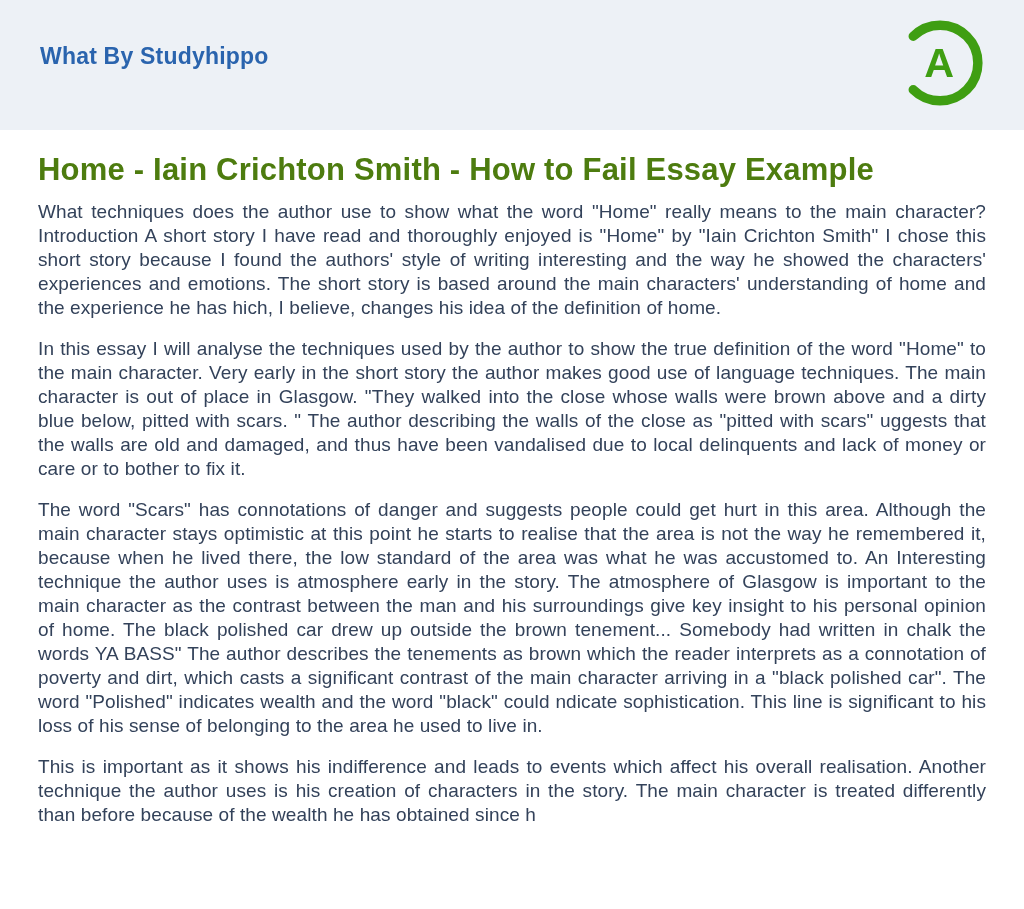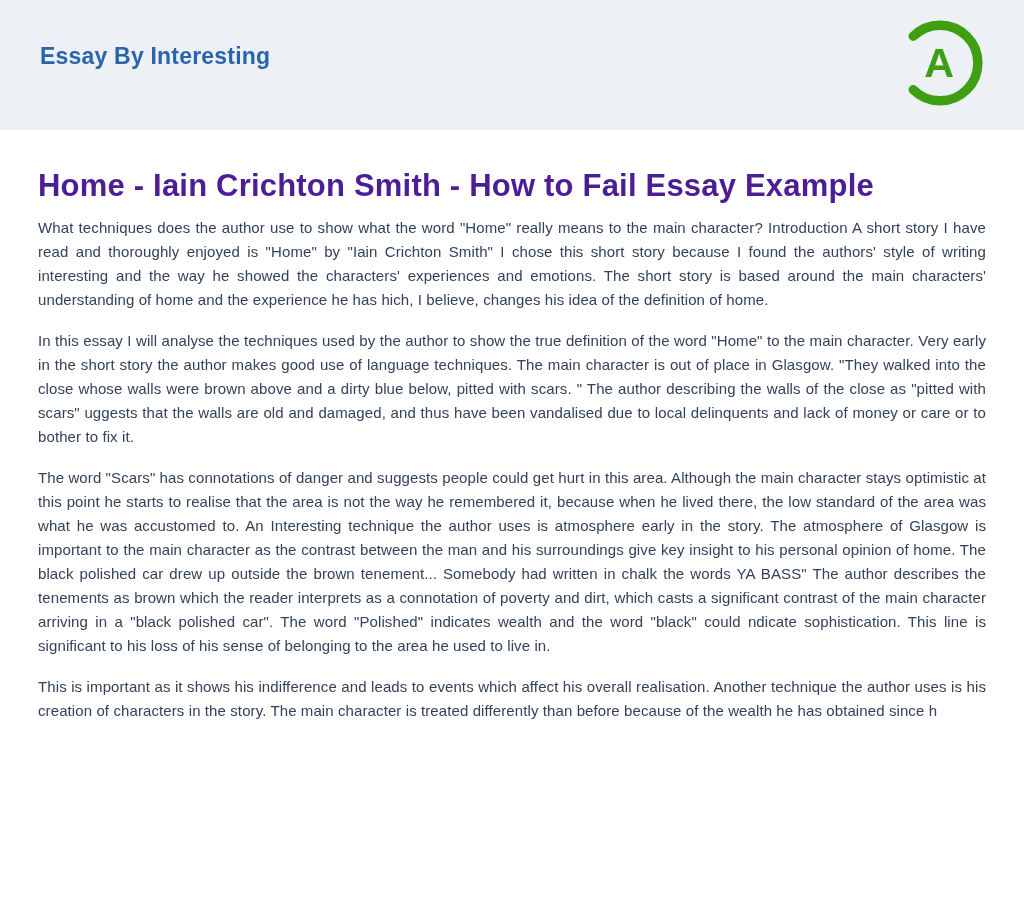--- a/index.html
+++ b/index.html
@@ -38,44 +38,43 @@
     top: 20px;
     right: 41px;
     width: 86px;
     height: 86px;
   }
 
   .content {
     padding: 22px 38px 0 38px;
   }
   .article-title {
-    color: #4c1d95;
+    color: #4d7c0f;
     font-size: 31px;
     font-weight: 800;
     line-height: 36px;
     letter-spacing: 0.2px;
     margin-bottom: 12px;
-    margin-top: 16px;
   }
   .essay-paragraph {
     color: #33425a;
-    font-size: 15px;
+    font-size: 19px;
     line-height: 24px;
     text-align: justify;
     margin-bottom: 17px;
     letter-spacing: 0.1px;
   }
 </style>
 </head>
 <body>
 
 <div class="page">
 
   <div class="header">
-    <div class="site-label">Essay By Interesting</div>
+    <div class="site-label">What By Studyhippo</div>
 
     <div class="logo">
       <svg width="86" height="86" viewBox="0 0 100 100" aria-hidden="true">
         <path d="M 18.9 81.1 A 44 44 0 1 0 18.9 18.9" fill="none" stroke="#3f9e12" stroke-width="11" stroke-linecap="round"></path>
         <text x="49" y="66" font-size="48" font-weight="600" fill="#3f9e12" text-anchor="middle" font-family="Liberation Sans, DejaVu Sans, sans-serif">A</text>
       </svg>
     </div>
   </div>
 
   <div class="content">

